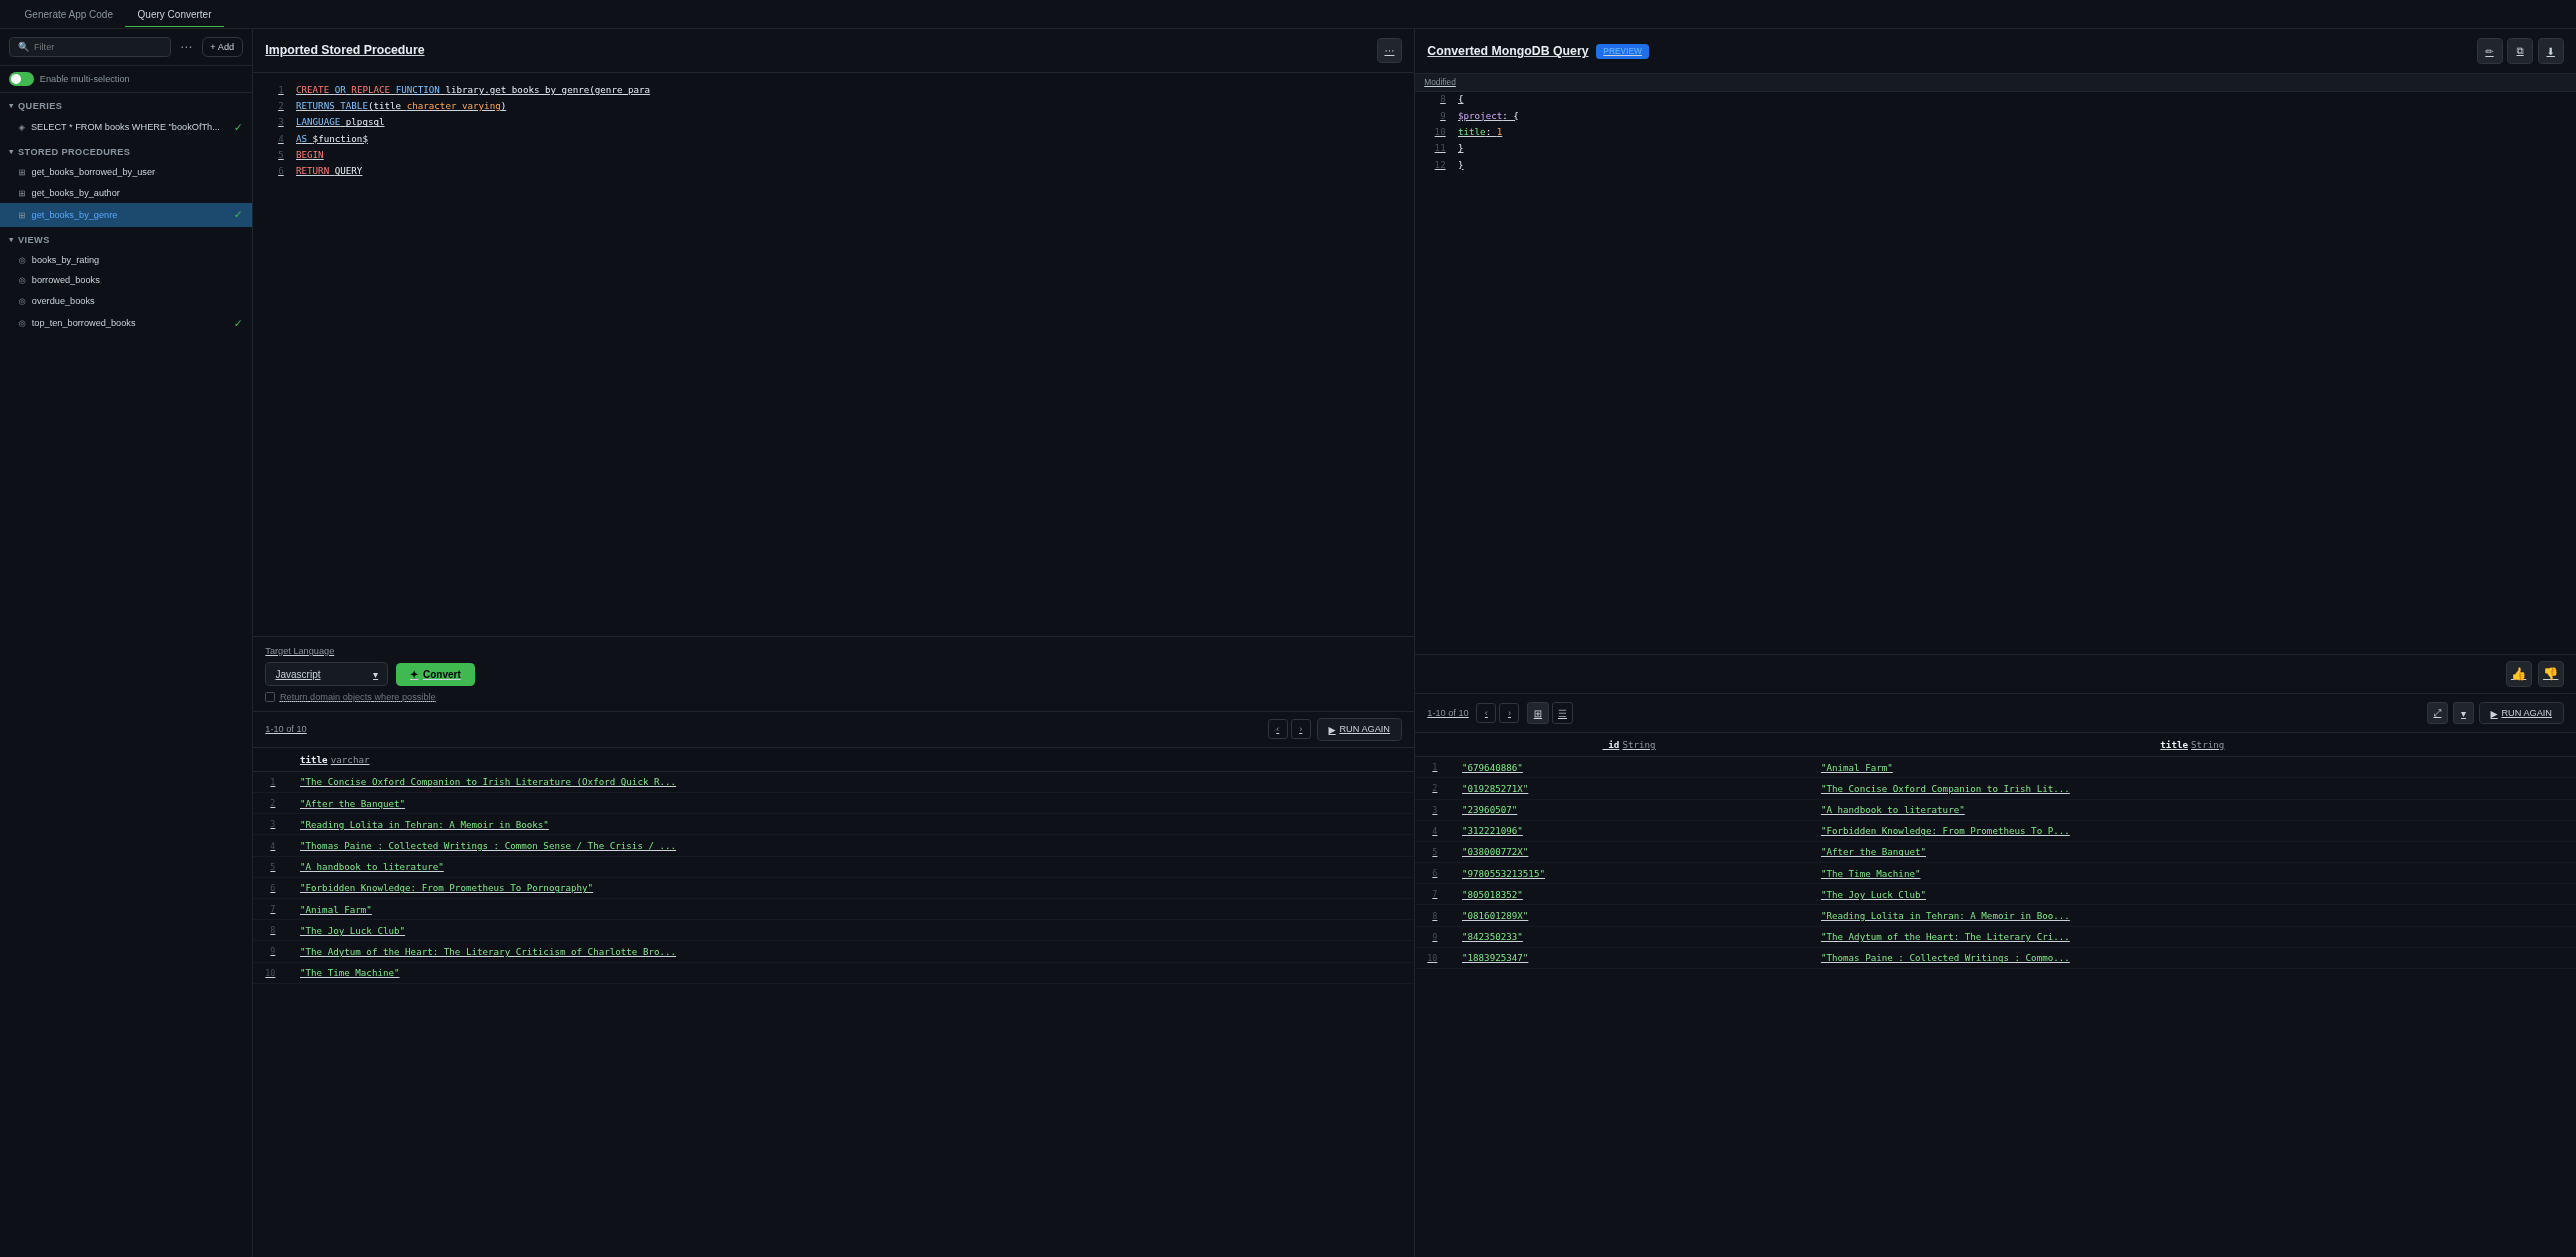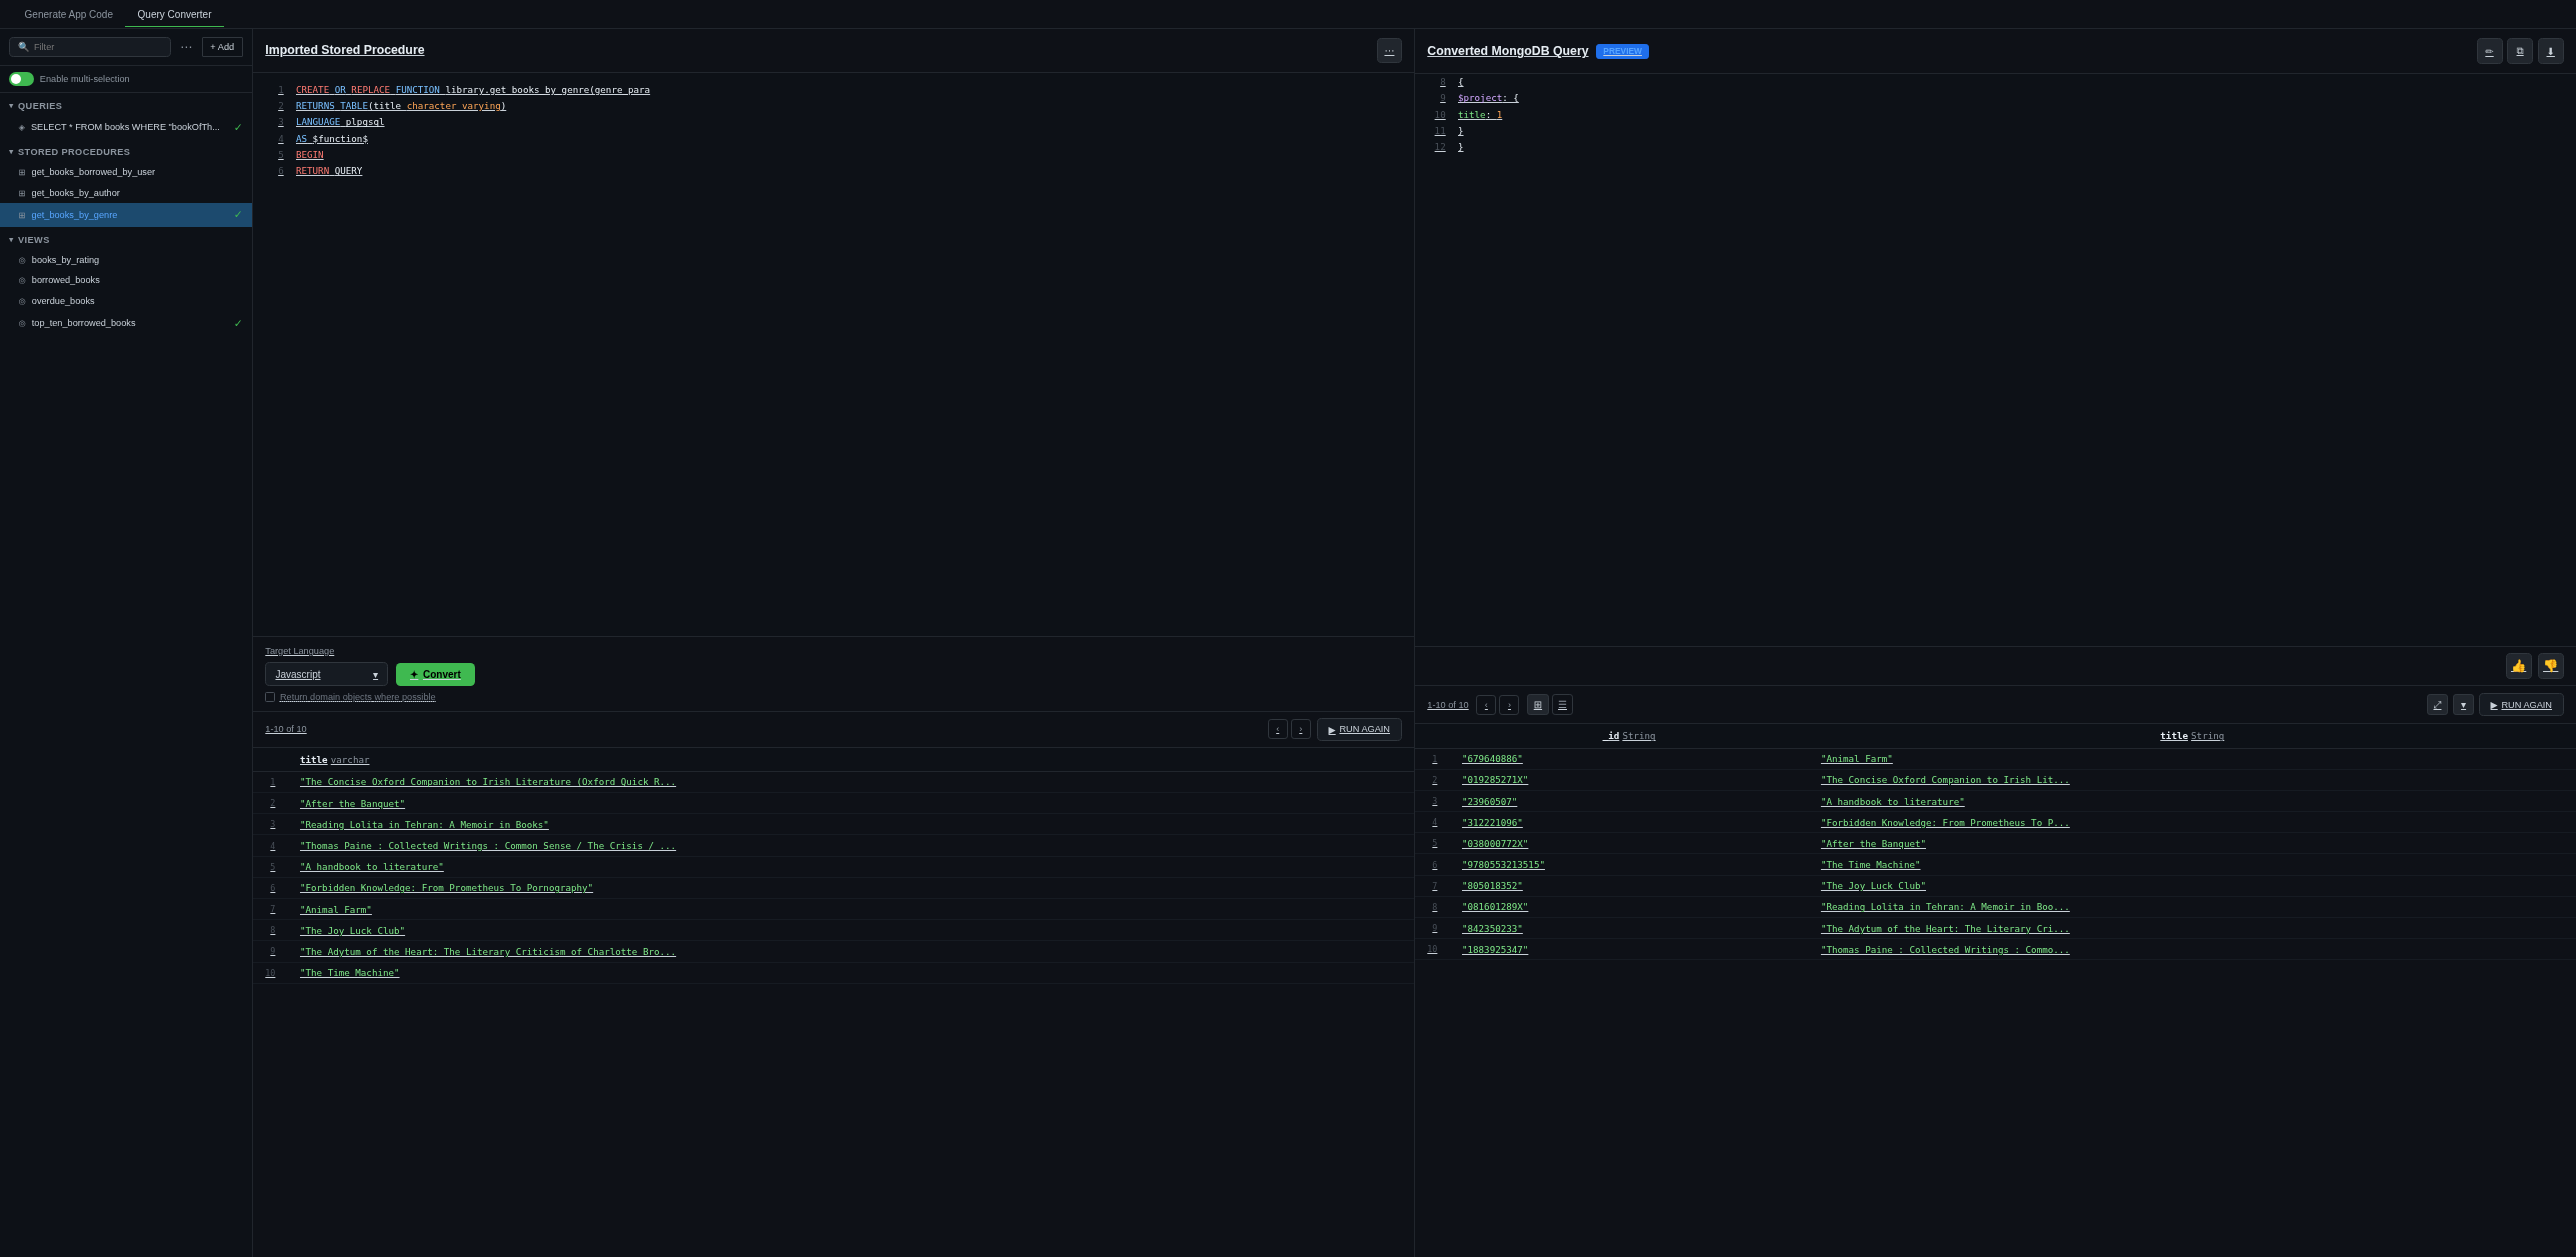--- a/index.html
+++ b/index.html
@@ -14,21 +14,21 @@
     
     .main-layout { display: flex; flex: 1; overflow: hidden; }
 
     
     .sidebar { width: 253px; background: #0d1117; border-right: 0.8px solid #21262d; display: flex; flex-direction: column; overflow: hidden; flex-shrink: 0; }
     .sidebar-search-row { display: flex; align-items: center; gap: 6.1px; padding: 7.7px 9.2px; border-bottom: 0.8px solid #21262d; }
     .search-box { display: flex; align-items: center; gap: 4.6px; background: #161b22; border: 0.8px solid #30363d; border-radius: 4.6px; padding: 3.8px 7.7px; flex: 1; }
     .search-box input { background: transparent; border: none; outline: none; color: #c9d1d9; font-size: 9.2px; width: 100%; }
     .search-icon { color: #8b949e; font-size: 9.2px; }
     .filter-dots { color: #8b949e; cursor: pointer; font-size: 12.3px; padding: 1.5px 3.1px; }
-    .add-btn { display: flex; align-items: center; gap: 3.1px; background: transparent; border: 0.8px solid #30363d; border-radius: 1px; padding: 3.8px 7.7px; color: #c9d1d9; cursor: pointer; font-size: 9.2px; }
+    .add-btn { display: flex; align-items: center; gap: 3.1px; background: transparent; border: 0.8px solid #30363d; border-radius: 6px; padding: 3.8px 7.7px; color: #c9d1d9; cursor: pointer; font-size: 9.2px; }
     .toggle-row { display: flex; align-items: center; gap: 6.1px; padding: 6.1px 9.2px; border-bottom: 0.8px solid #21262d; }
     .toggle { width: 24.5px; height: 14px; background: #3fb950; border-radius: 7px; position: relative; cursor: pointer; flex-shrink: 0; }
     .toggle-knob { width: 10.7px; height: 10.7px; background: white; border-radius: 50%; position: absolute; top: 1.5px; left: 1.5px; }
     .toggle-label { font-size: 9.2px; color: #8b949e; }
     .sidebar-content { overflow-y: auto; flex: 1; }
     .section-header { display: flex; align-items: center; gap: 4.6px; padding: 7.7px 9.2px 4.6px; cursor: pointer; color: #8b949e; font-size: 9.2px; font-weight: 600; text-transform: uppercase; letter-spacing: 0.4px; }
     .chevron { font-size: 7.7px; }
     .sidebar-item { display: flex; align-items: center; gap: 6.1px; padding: 5.4px 9.2px 5.4px 18.4px; cursor: pointer; color: #c9d1d9; font-size: 9.2px; }
     .sidebar-item.active { background: #1c4a6e; color: #58a6ff; }
     .sidebar-item .item-icon { color: #8b949e; font-size: 8.4px; }
@@ -334,20 +334,21 @@
         <div class="right-title-row">
           <span class="panel-title">Converted MongoDB Query</span>
           <span class="preview-badge">PREVIEW</span>
         </div>
         <div class="right-actions">
           <div class="action-btn">✏</div>
           <div class="action-btn">⧉</div>
           <div class="action-btn">⬇</div>
         </div>
       </div>
+      <div class="modified-badge">Modified</div>
       <div class="right-code">
         <div class="code-line">
           <span class="line-num">8</span>
           <span class="txt-default">        {</span>
         </div>
         <div class="code-line">
           <span class="line-num">9</span>
           <span><span class="txt-default">            </span><span class="kw-purple">$project</span><span class="txt-default">: {</span></span>
         </div>
         <div class="code-line">

